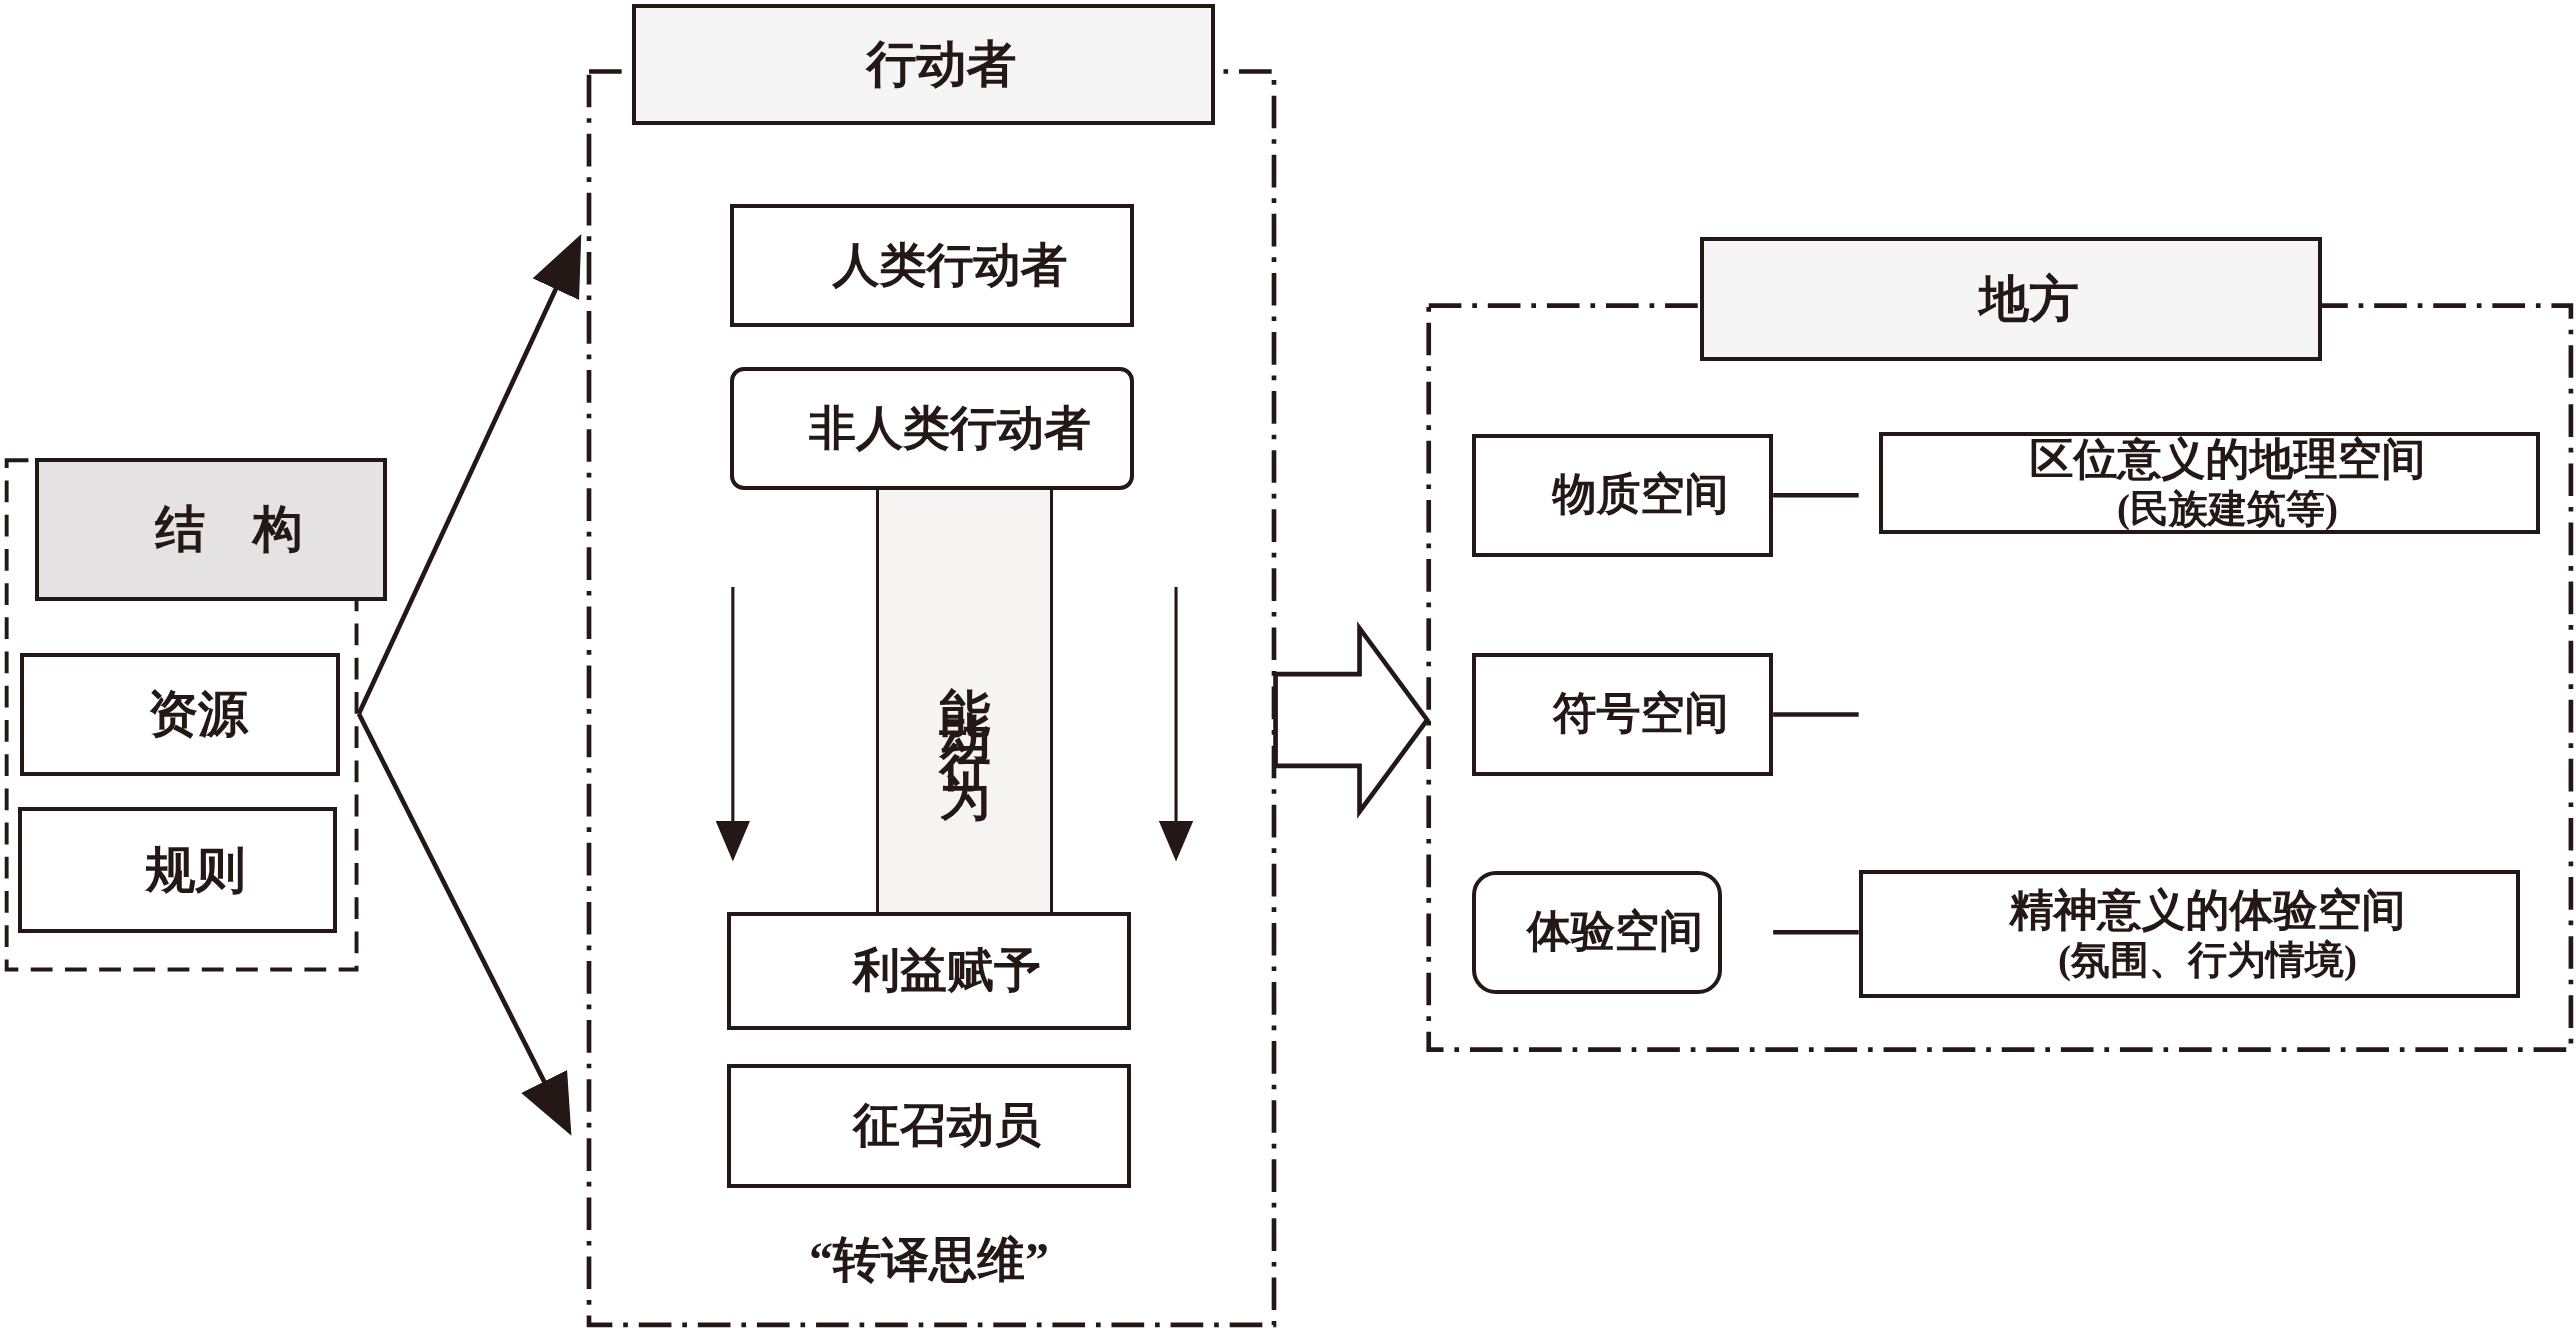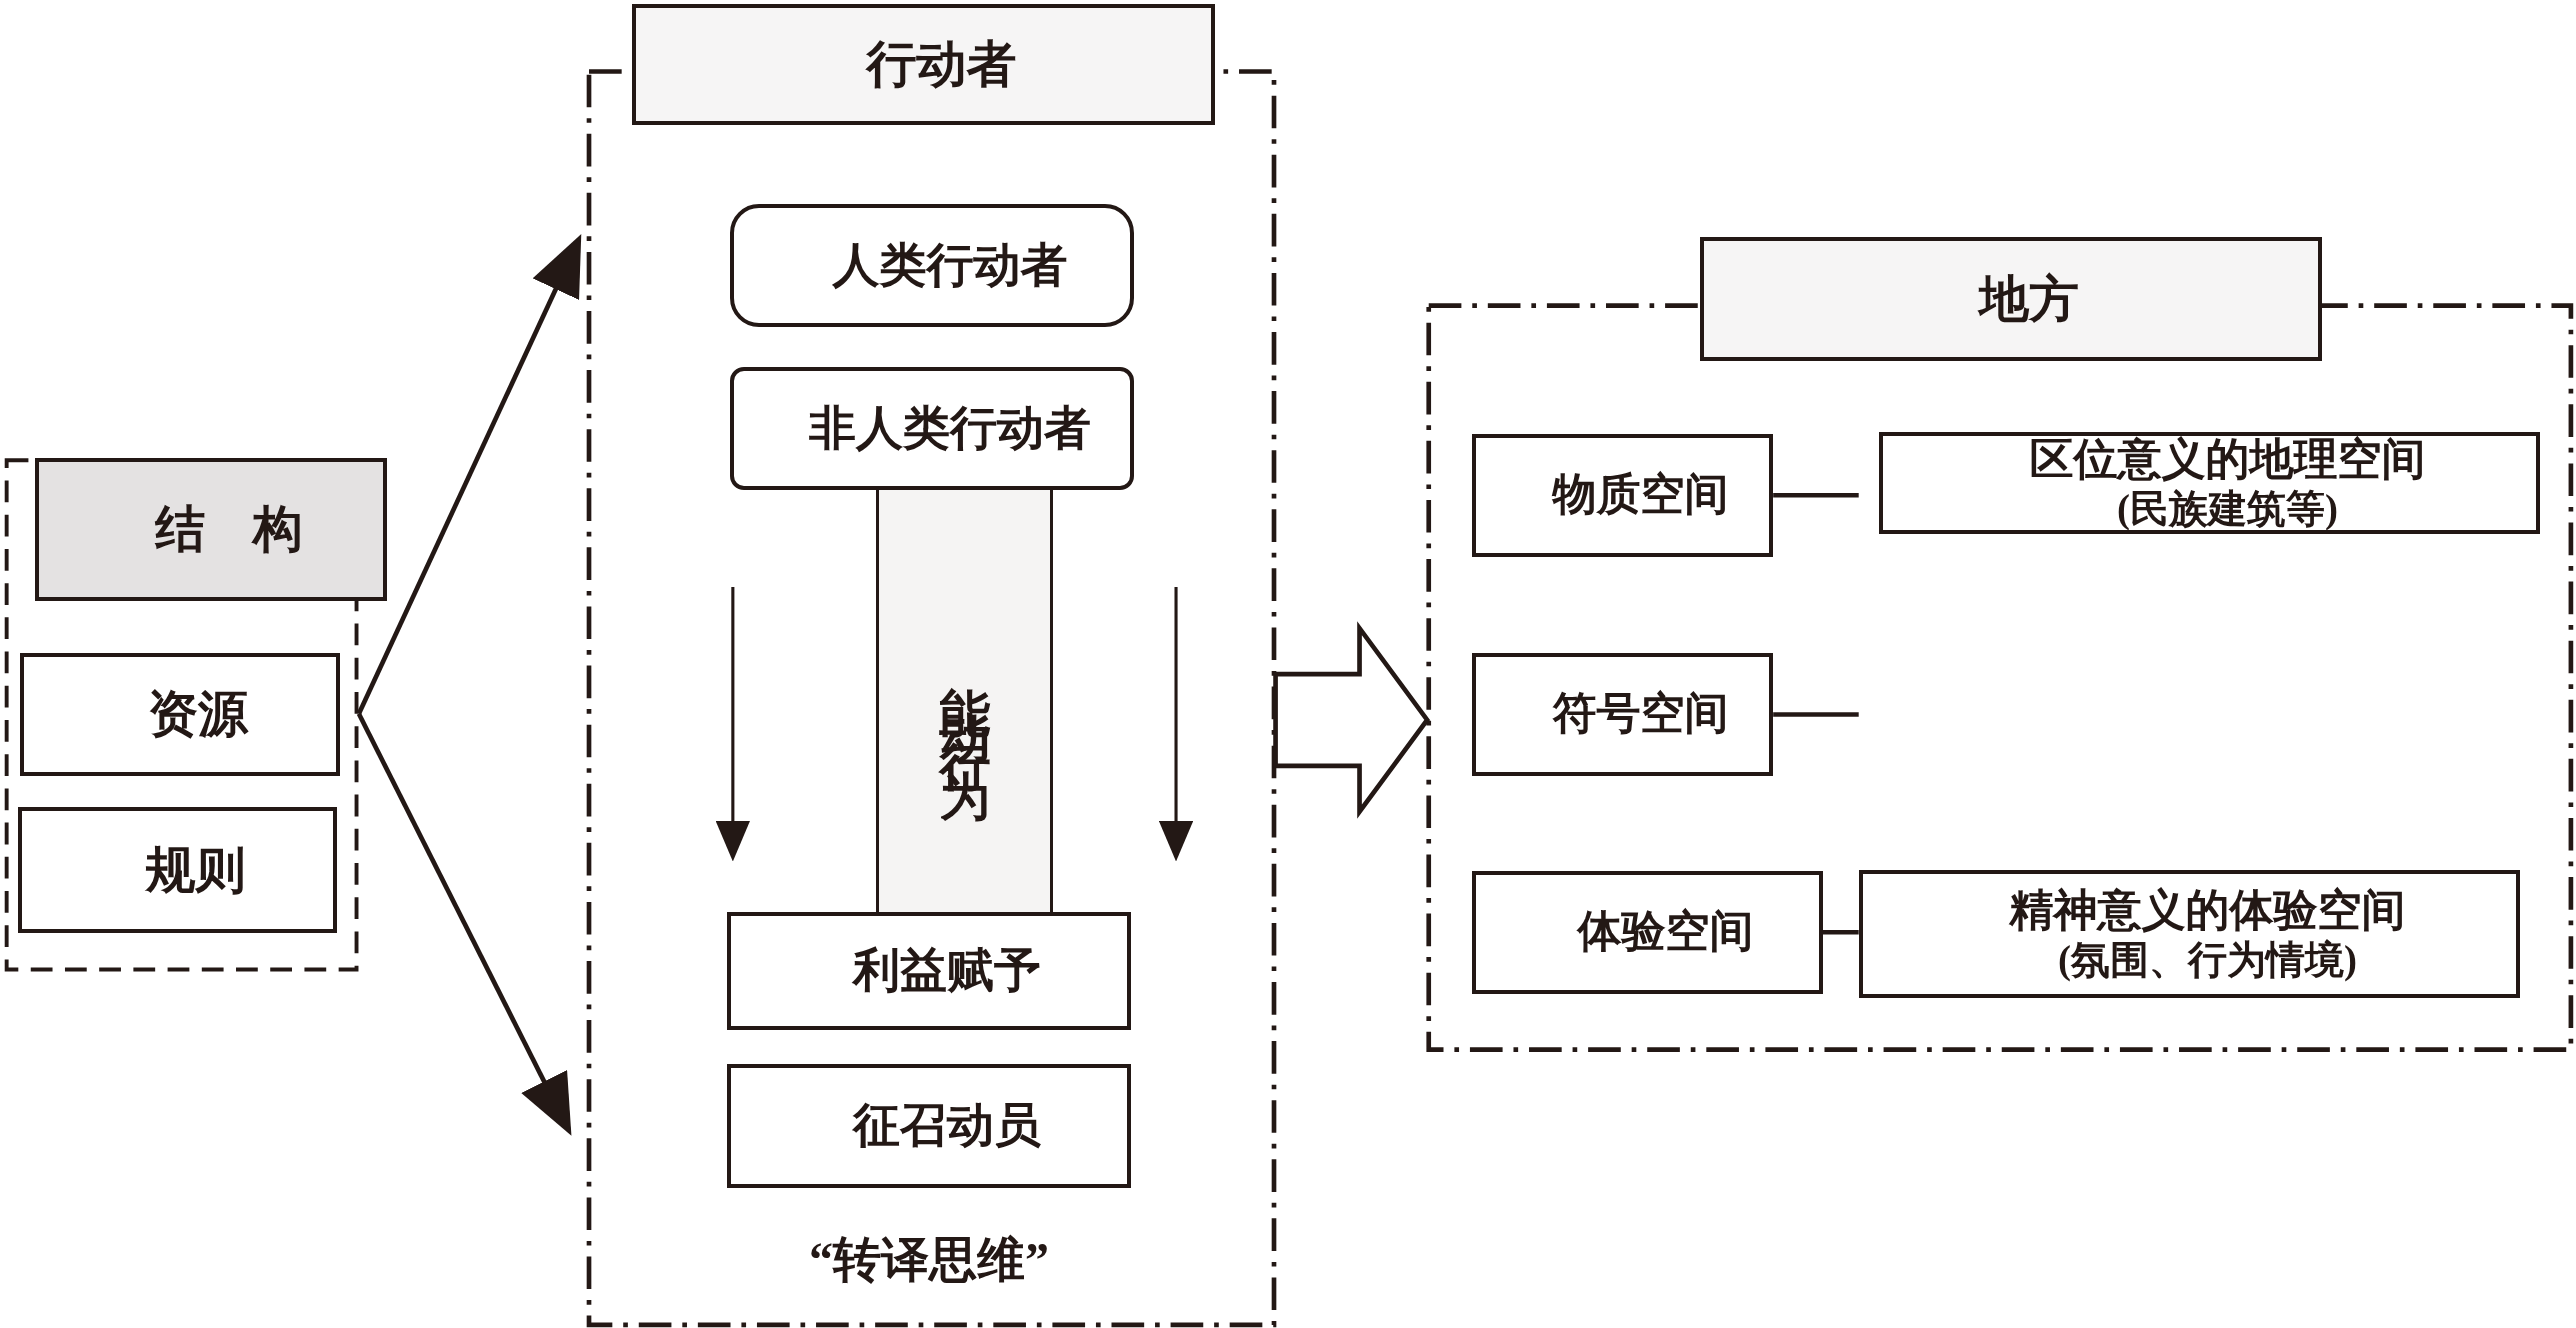--- a/index.html
+++ b/index.html
@@ -93,41 +93,41 @@
     <line x1="2280" y1="637" x2="2390" y2="637" stroke="#231815" stroke-width="6"></line>
     <line x1="2280" y1="919" x2="2390" y2="919" stroke="#231815" stroke-width="6"></line>
     <line x1="2280" y1="1199" x2="2390" y2="1199" stroke="#231815" stroke-width="6"></line>
   </svg>
 
   <div class="box hdr-dark fs-big ls-wide" style="left:3.9px;top:458px;width:352px;height:143px;margin-left:31px;">结 构</div>
   <div class="box fs-big" style="left:20px;top:653px;width:320px;height:123px;">资源</div>
   <div class="box fs-big" style="left:18px;top:807px;width:319px;height:126px;">规则</div>
 
   <div class="box hdr-light fs-big" style="left:632px;top:3.9px;width:583px;height:121px;">行动者</div>
-  <div class="box fs-mid" style="left:730px;top:204px;width:404px;height:123px;border-radius:29px;">人类行动者</div>
+  <div class="box fs-mid" style="left:730px;top:204px;width:404px;height:123px;">人类行动者</div>
   <div class="box fs-mid" style="left:730px;top:367px;width:404px;height:123px;border-radius:14px;">非人类行动者</div>
 
   <div id="agency-band">
     <div id="agency-text">能动行为</div>
   </div>
 
   <div class="box fs-mid" style="left:727px;top:912px;width:404px;height:118px;">利益赋予</div>
   <div class="box fs-mid" style="left:727px;top:1064px;width:404px;height:124px;">征召动员</div>
   <div id="translation-label">“转译思维”</div>
 
   <div class="box hdr-light fs-big" style="left:1700px;top:237px;width:622px;height:124px;">地方</div>
 
   <div class="box fs-row" style="left:1472px;top:434px;width:301px;height:123px;">物质空间</div>
   <div class="box two-line" style="left:1859px;top:432px;width:661px;height:102px;margin-left:20px;">
     <span class="main">区位意义的地理空间</span>
     <span class="sub">(民族建筑等)</span>
   </div>
 
   <div class="box fs-row" style="left:1472px;top:653px;width:301px;height:123px;">符号空间</div>
 
-  <div class="box fs-row" style="left:1472px;top:871px;width:351px;height:123px;">体验空间</div>
+  <div class="box fs-row" style="left:1472px;top:871px;width:250px;height:123px;border-radius:24px;">体验空间</div>
   <div class="box two-line" style="left:1859px;top:870px;width:661px;height:128px;">
     <span class="main">精神意义的体验空间</span>
     <span class="sub">(氛围、行为情境)</span>
   </div>
 
 </div>
 
 
 </body></html>

